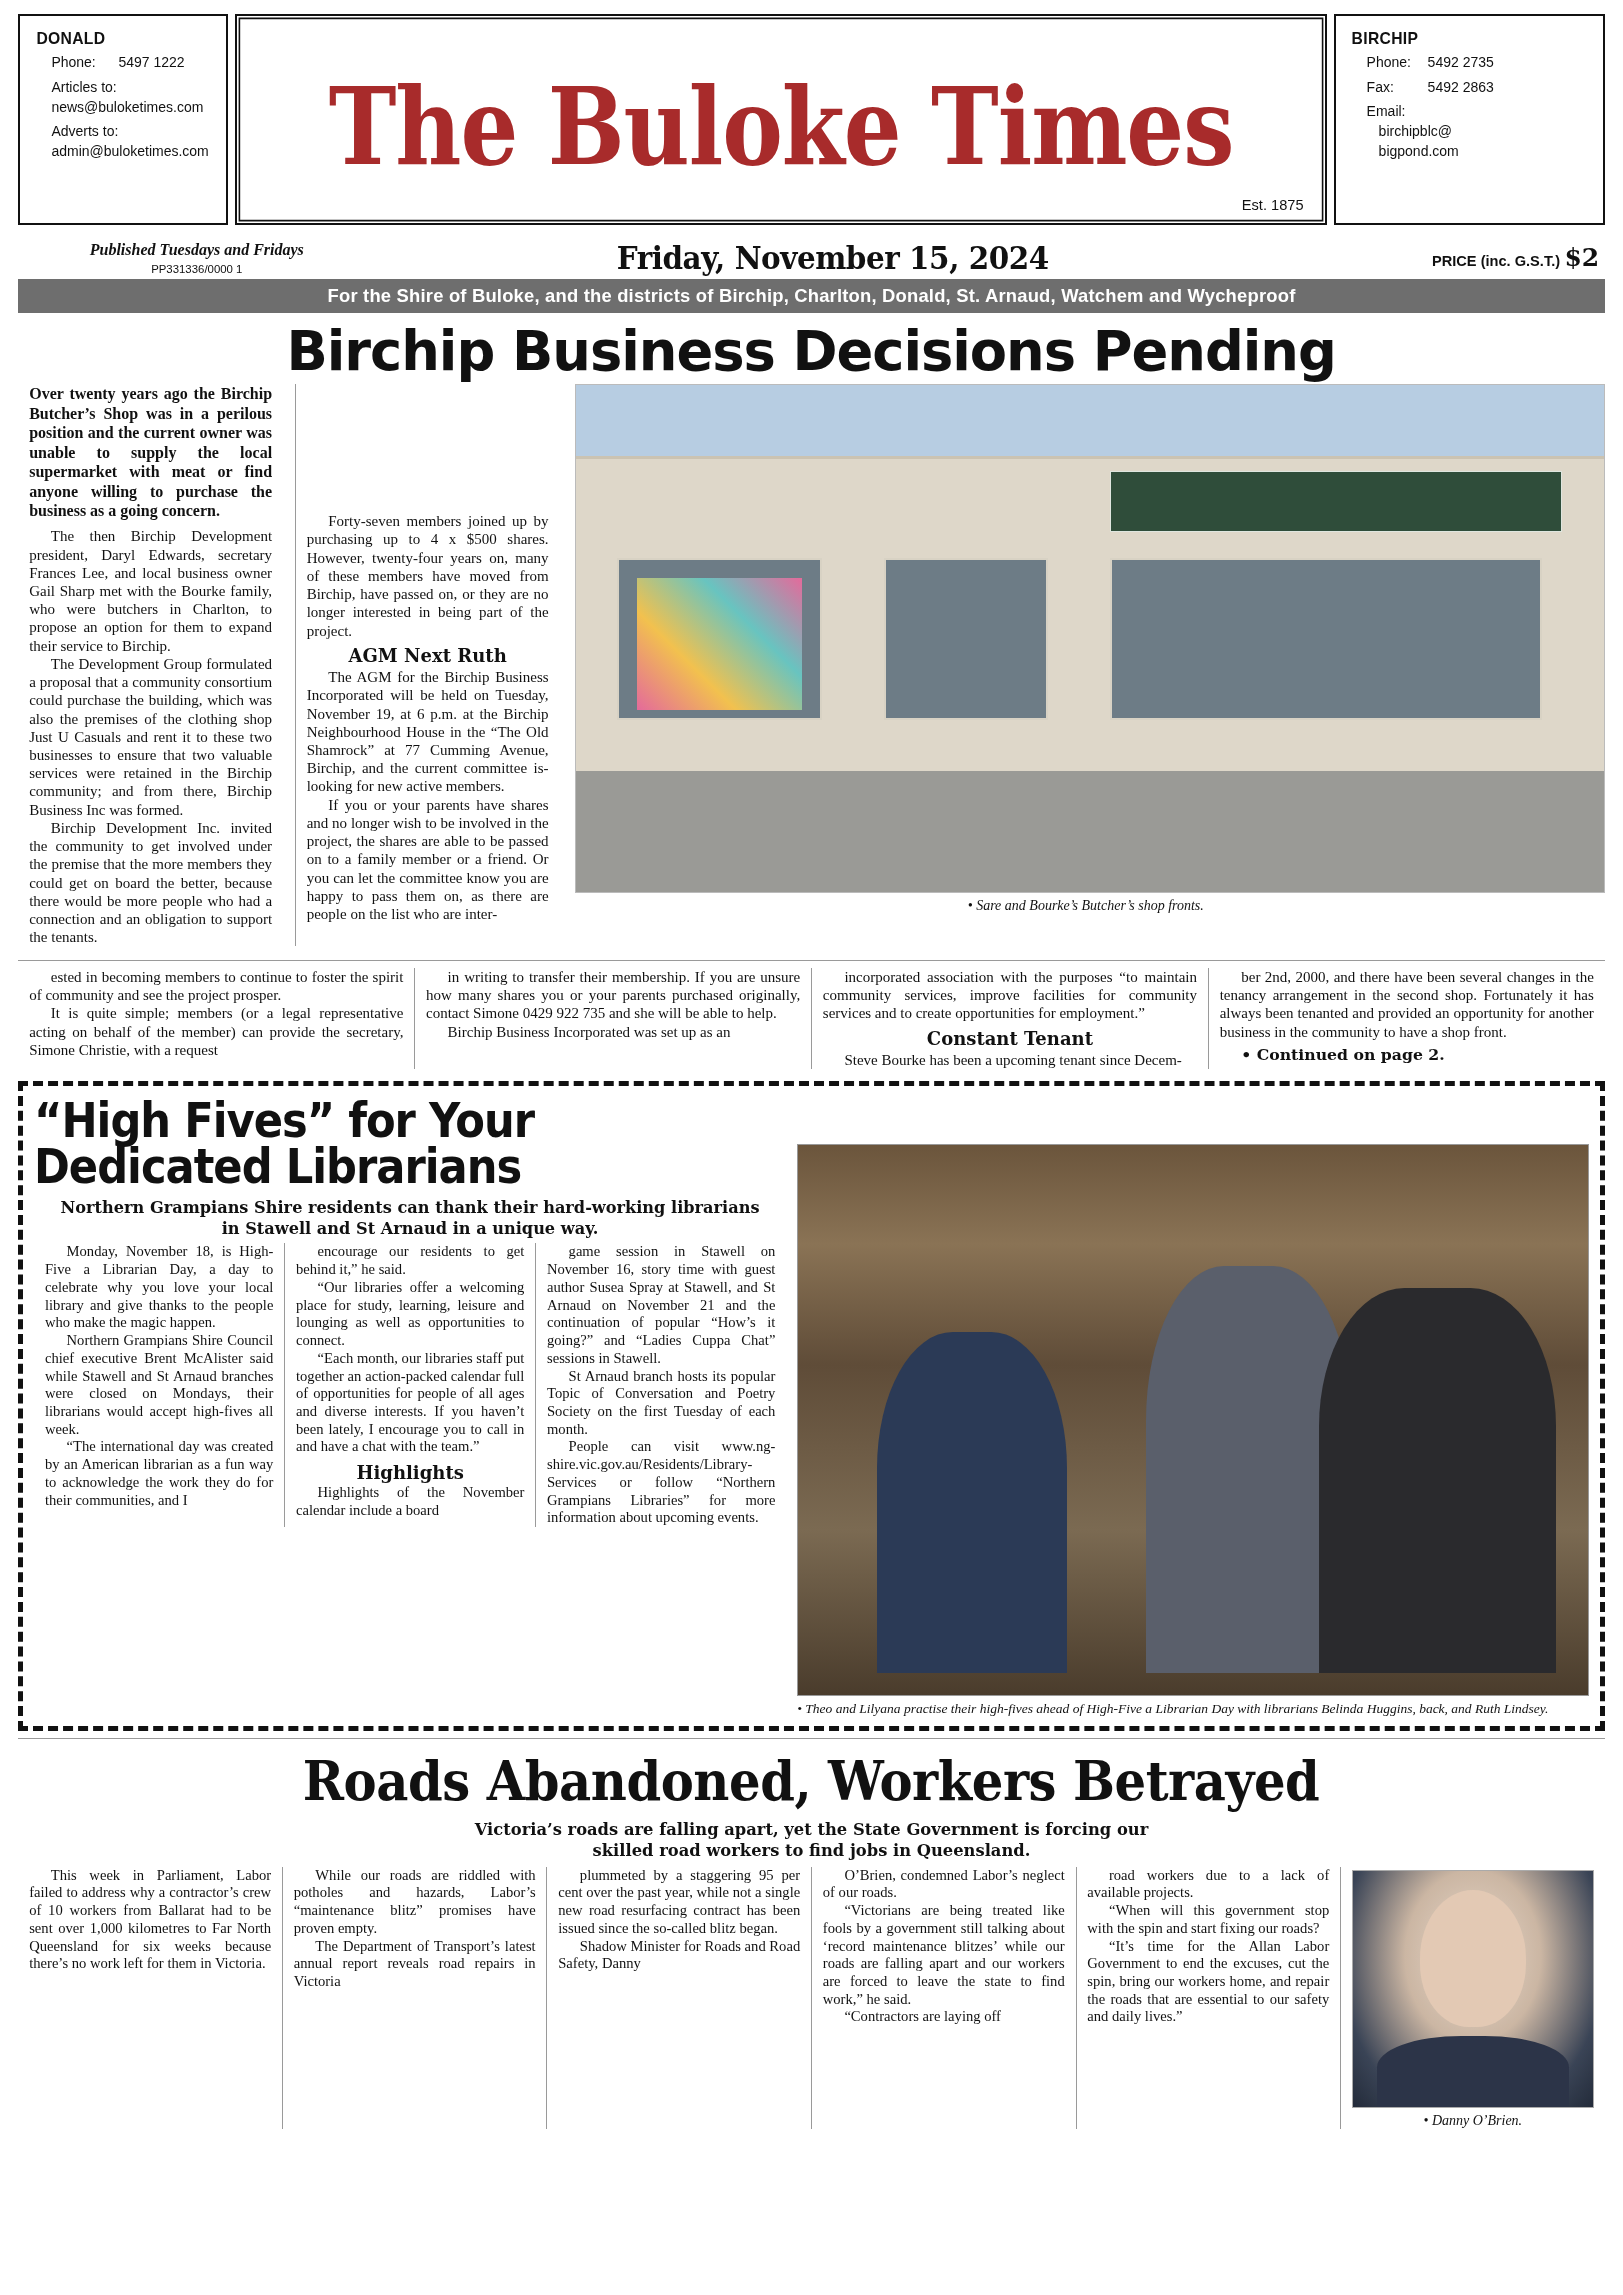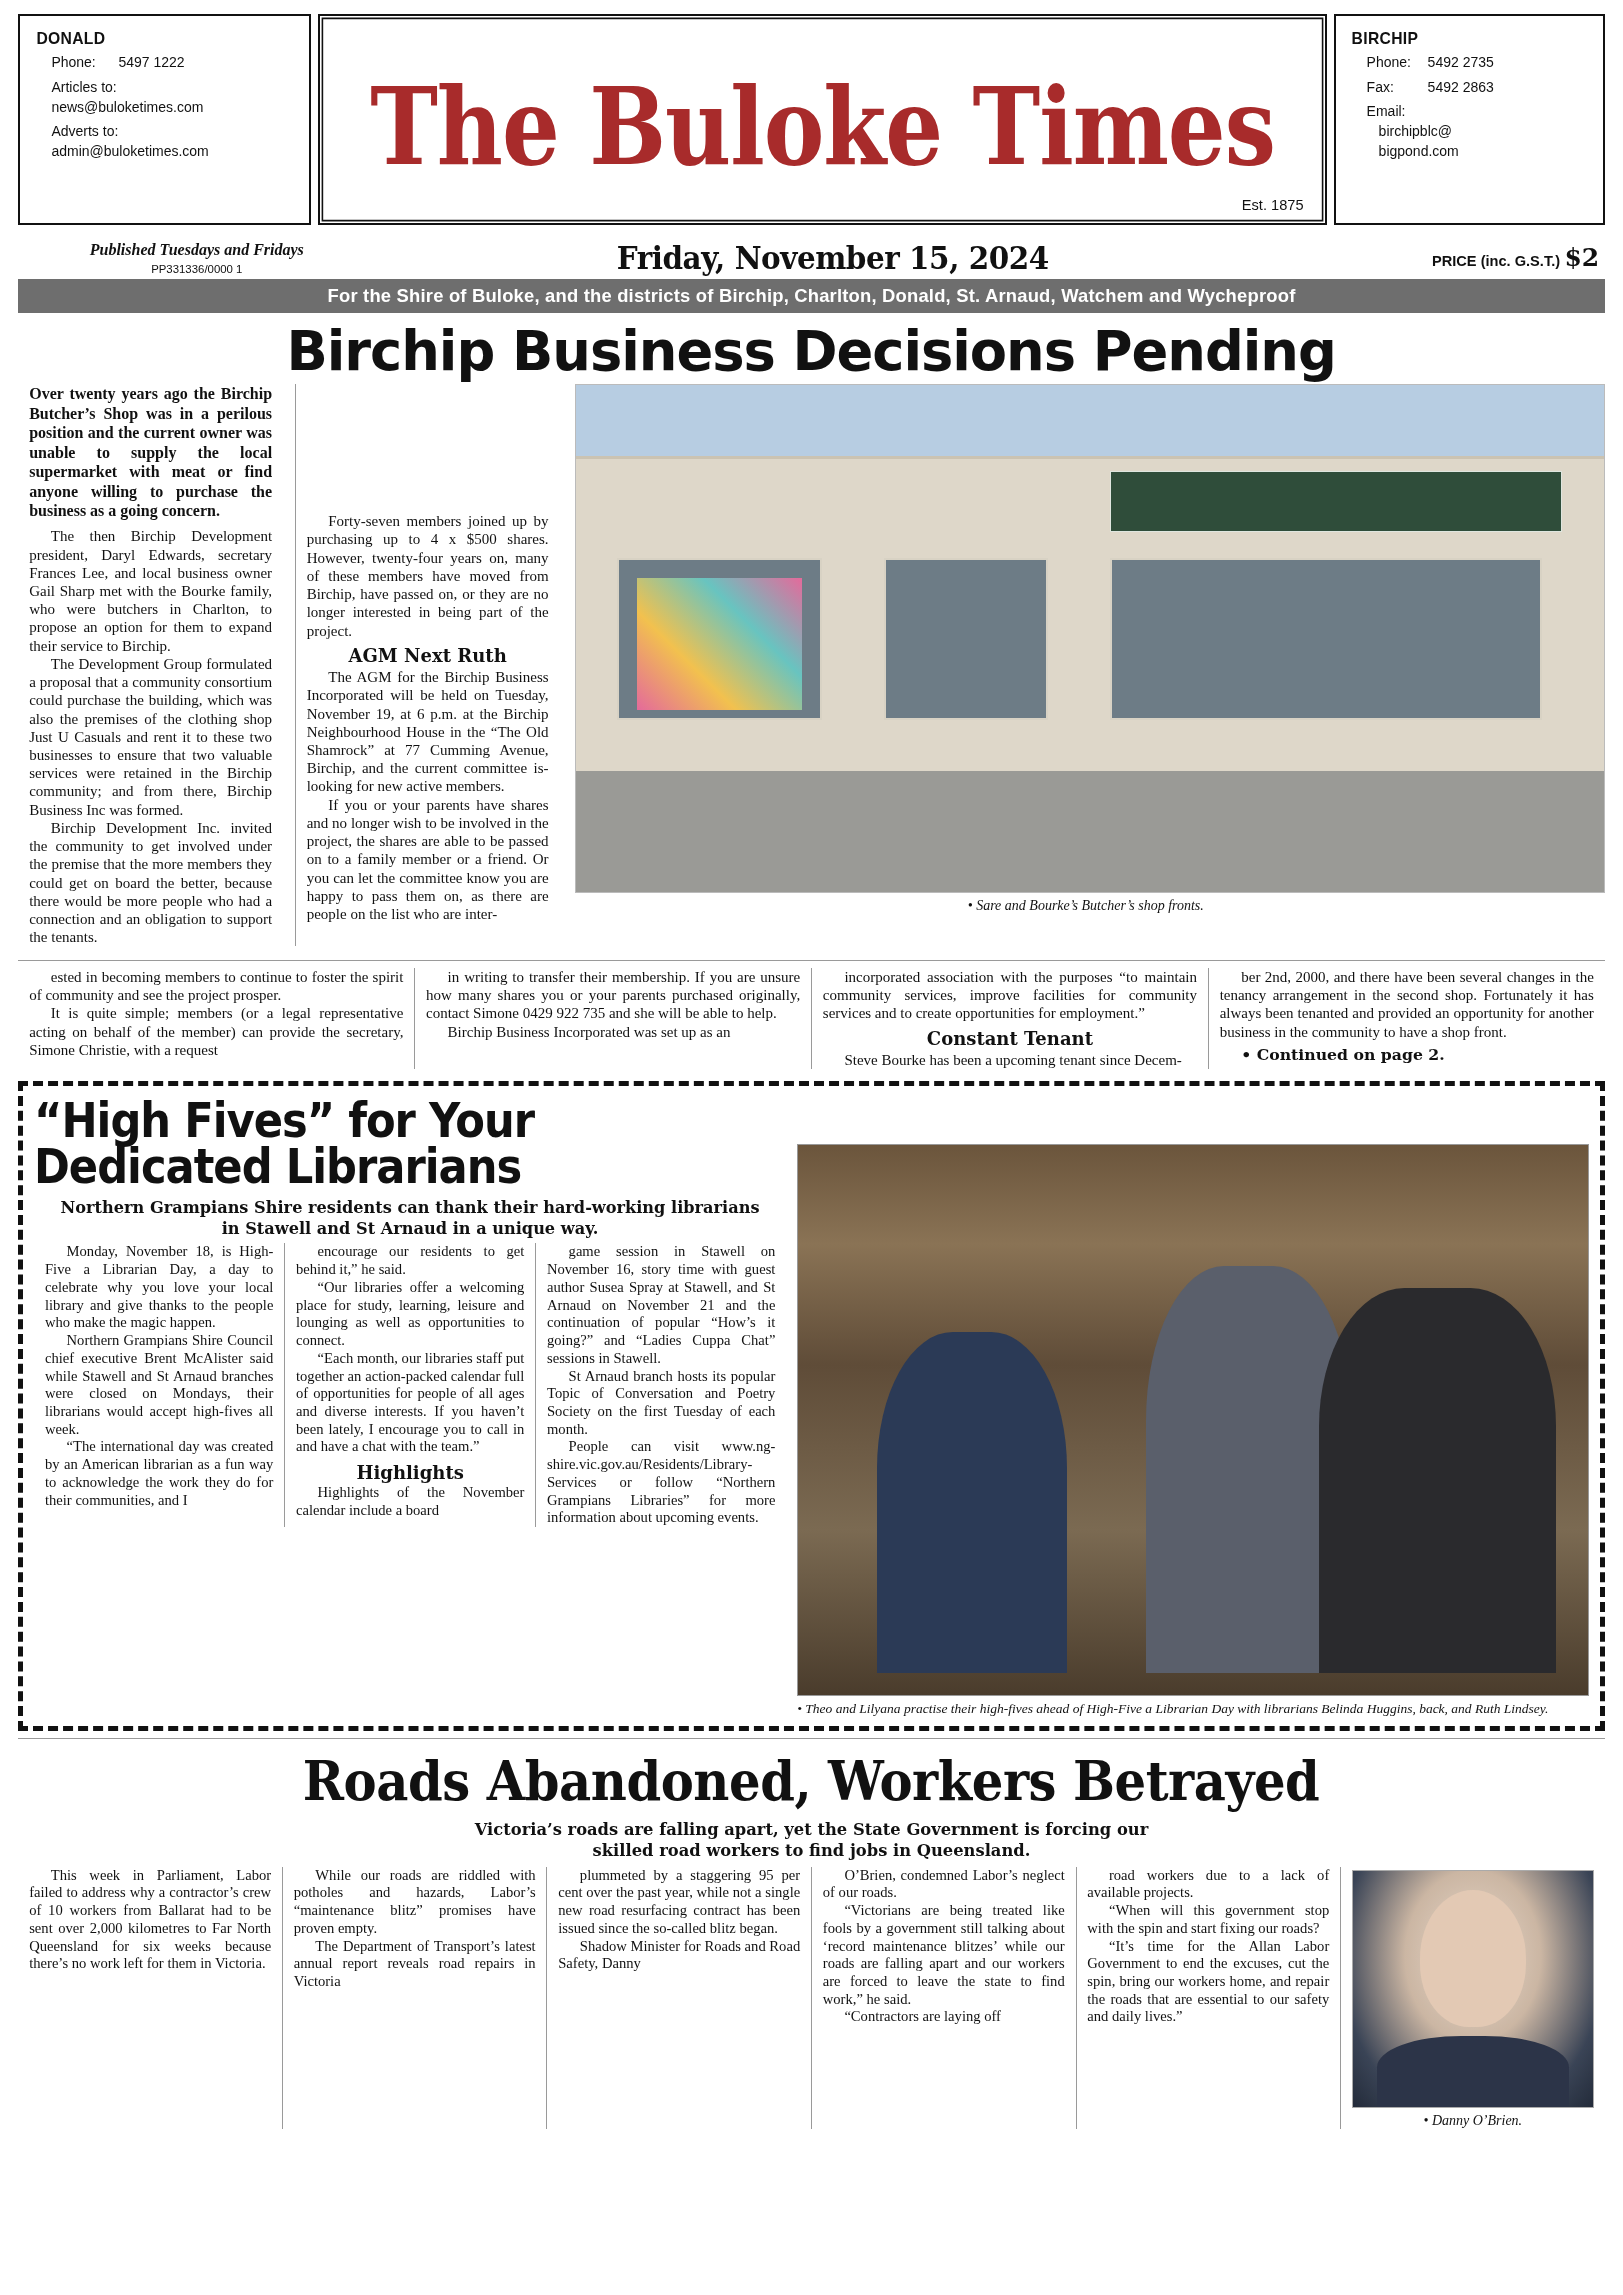--- a/index.html
+++ b/index.html
@@ -11,21 +11,21 @@
     color:#111;
     position:relative;
     overflow:hidden;
   }
   .page { width:1623px; height:2295px; padding:14px 18.4px 0 18.4px; position:relative; }
 
   
   .masthead { display:flex; align-items:stretch; gap:0; height:211px; }
   .contact-box {
     border:2.7px solid #111;
-    width:293px;
+    width:210px;
     padding:12px 14px 5.4px 16px;
     font-family:"Liberation Sans", sans-serif;
     font-size:14px;
     line-height:1.42;
     flex:0 0 auto;
   }
   .contact-box.right { width:271px; margin-left:auto; }
   .contact-box .town { font-weight:bold; font-size:15.7px; letter-spacing:0.3px; margin-bottom:3.2px; }
   .contact-row { padding-left:15px; margin-bottom:4.3px; }
   .contact-row .lbl { display:inline-block; min-width:67px; }
@@ -314,21 +314,21 @@
     </div>
   </div>
 
   <div>
     <div class="rule-thin" style="border-top:1.1px solid #999;margin-top:7.6px;"></div>
     <h1 class="headline-3">Roads Abandoned, Workers Betrayed</h1>
     <div class="lead-3">Victoria’s roads are falling apart, yet the State Government is forcing our skilled road workers to find jobs in Queensland.</div>
 
     <div class="a3-cols">
       <div class="col">
-        <p>This week in Parliament, Labor failed to address why a contractor’s crew of 10 workers from Ballarat had to be sent over 2,000 kilometres to Far North Queensland for six weeks because there’s no work left for them in Victoria.</p>
+        <p>This week in Parliament, Labor failed to address why a contractor’s crew of 10 workers from Ballarat had to be sent over 1,000 kilometres to Far North Queensland for six weeks because there’s no work left for them in Victoria.</p>
       </div>
       <div class="col colsep">
         <p>While our roads are riddled with potholes and hazards, Labor’s “maintenance blitz” promises have proven empty.</p>
         <p>The Department of Transport’s latest annual report reveals road repairs in Victoria</p>
       </div>
       <div class="col colsep">
         <p>plummeted by a staggering 95 per cent over the past year, while not a single new road resurfacing contract has been issued since the so-called blitz began.</p>
         <p>Shadow Minister for Roads and Road Safety, Danny</p>
       </div>
       <div class="col colsep">

